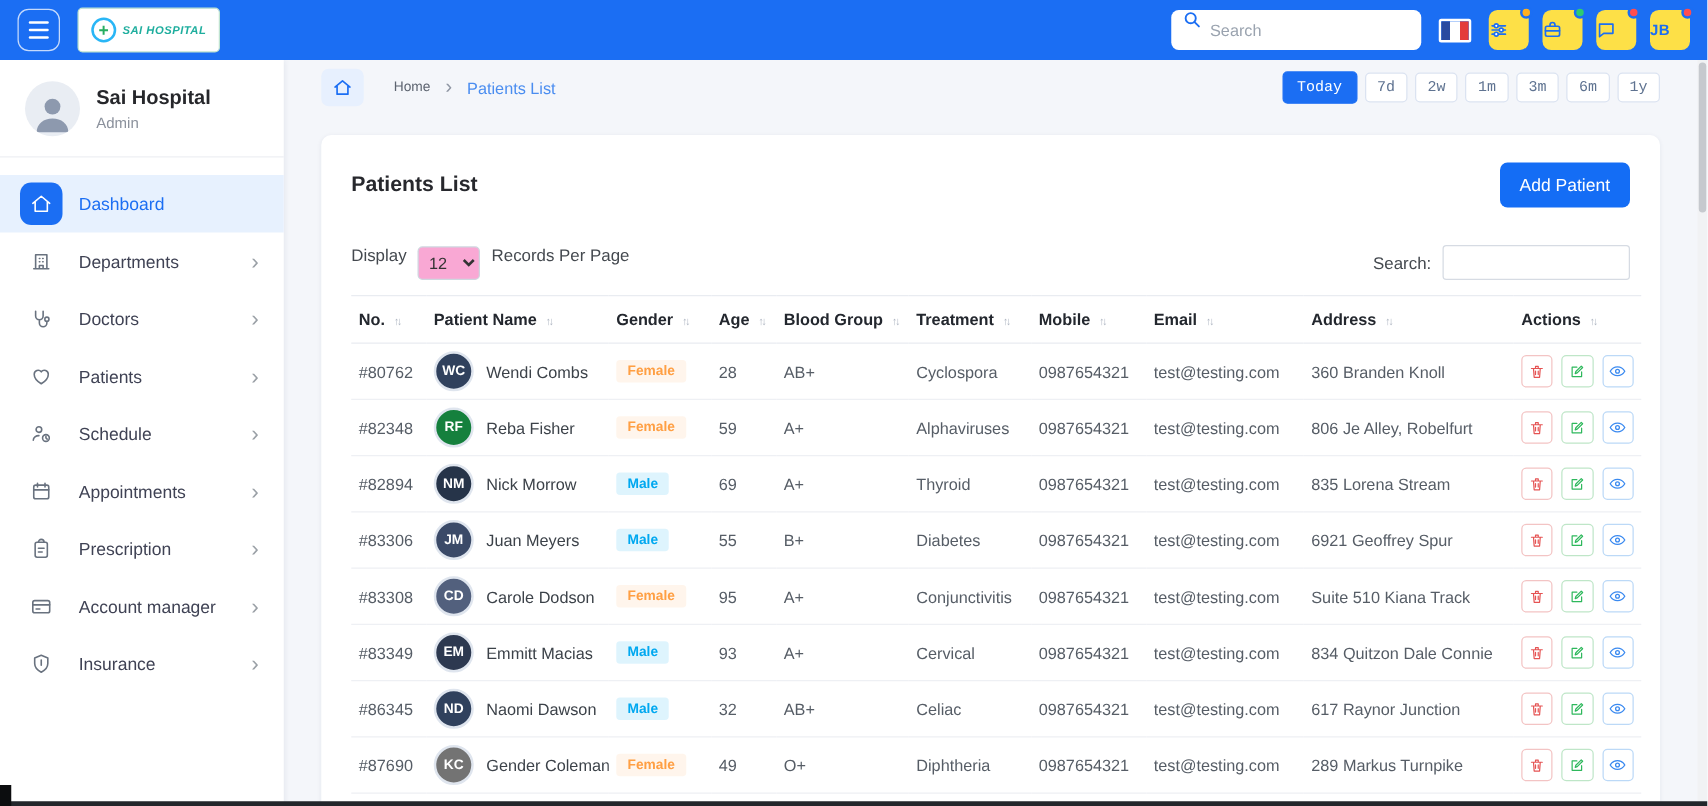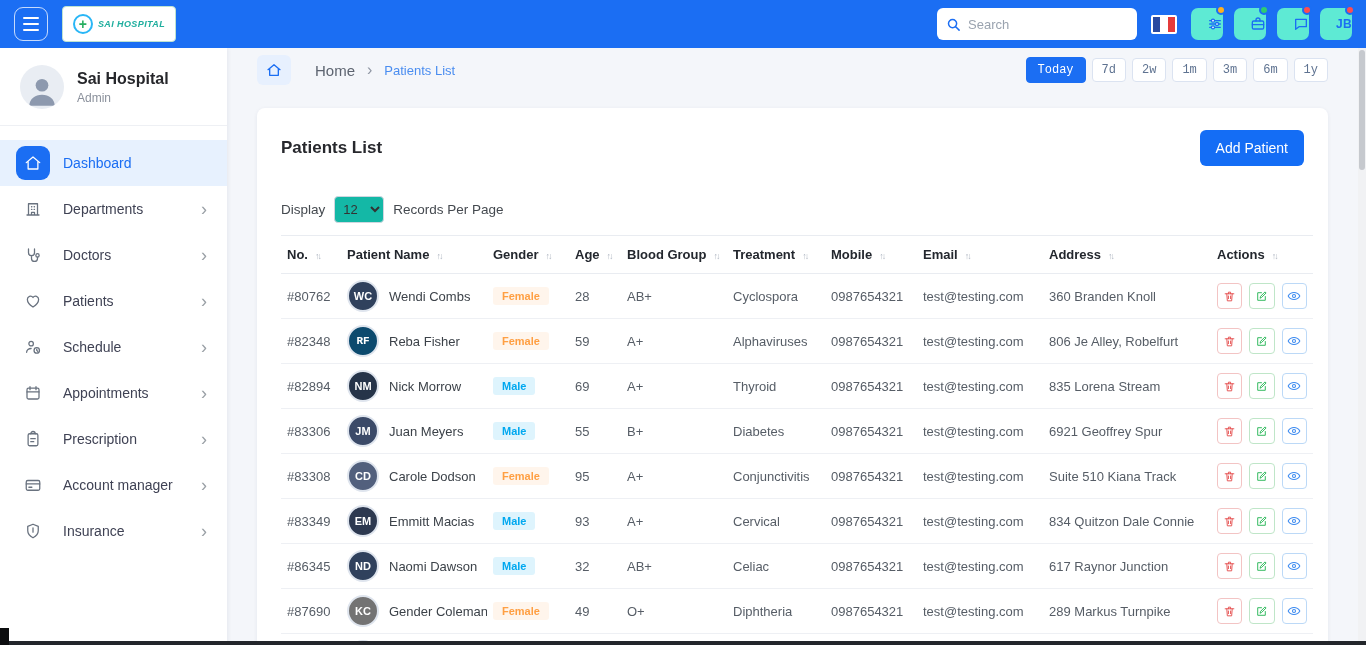--- a/index.html
+++ b/index.html
@@ -7,27 +7,27 @@
   body{font-family:"Liberation Sans",sans-serif;background:#f4f6fa;position:relative;font-size:13px;color:#4a4f57}
 
   
   .topbar{position:absolute;top:0;left:0;width:1366px;height:48px;background:#1b6ef3;display:flex;align-items:center;padding:0 14px;z-index:20}
   .hamburger-btn{width:34px;height:34px;border:1px solid rgba(255,255,255,.75);border-radius:9px;display:flex;flex-direction:column;justify-content:center;align-items:center;gap:4px;background:transparent;cursor:pointer}
   .hamburger-btn i{display:block;width:16px;height:2px;background:#fff;border-radius:2px}
   .logo-box{width:114px;height:36px;background:#fff;border:1px solid #bfe3d0;border-radius:4px;margin-left:14px;display:flex;align-items:center;justify-content:center;gap:5px}
   .logo-mark{width:20px;height:20px;border-radius:50%;border:2px solid #29b6f6;display:flex;align-items:center;justify-content:center;color:#27ae60;font-weight:bold;font-size:14px;line-height:1}
   .logo-text{color:#1fae9e;font-size:9px;font-weight:bold;font-style:italic;letter-spacing:.4px;white-space:nowrap}
   .top-right{margin-left:auto;display:flex;align-items:center;gap:11px}
-  .search-box{width:200px;height:32px;background:#fff;border-radius:6px;display:flex;align-items:center;padding:0 9px;gap:7px}
+  .search-box{width:200px;height:32px;background:#fff;border-radius:6px;display:flex;padding:0 9px;gap:7px}
   .search-box svg{flex:none}
   .search-box input{border:none;outline:none;font-size:13px;width:100%;color:#333;font-family:inherit}
   .search-box input::placeholder{color:#9aa3af}
   .flag{width:26px;height:19px;display:flex;border:2px solid #fff;border-radius:2px;overflow:hidden;margin:0 3px}
   .flag div{flex:1}
-  .icon-btn{position:relative;width:32px;height:32px;background:#5eead4;border-radius:7px;display:flex;align-items:center;justify-content:flex-end;color:#1b6ef3;border:none;cursor:pointer}
+  .icon-btn{position:relative;width:32px;height:32px;background:#fde047;border-radius:7px;display:flex;align-items:center;justify-content:flex-start;color:#1b6ef3;border:none;cursor:pointer}
   .icon-btn .dot{position:absolute;top:-3px;right:-3px;width:10px;height:10px;border-radius:50%;border:2px solid #1b6ef3}
   .dot-orange{background:#ffb020}.dot-green{background:#2ecc71}.dot-red{background:#ff4d4f}
   .user-btn{font-weight:bold;font-size:12px;letter-spacing:.3px}
 
   
   .sidebar{position:absolute;top:48px;left:0;width:227px;height:597px;background:#fff;box-shadow:1px 0 4px rgba(30,40,80,.07);z-index:10}
   .profile{display:flex;align-items:center;gap:13px;padding:17px 20px 16px;border-bottom:1px solid #eef0f4}
   .profile-avatar{width:44px;height:44px;border-radius:50%;background:#e9edf3;overflow:hidden;display:flex;align-items:flex-end;justify-content:center;flex:none}
   .profile-name{font-size:16px;color:#26272b;font-weight:bold;line-height:1.25}
   .profile-role{font-size:12px;color:#8b919c;margin-top:2px}
@@ -37,35 +37,35 @@
   .nav-label{font-size:14px;flex:1}
   .nav-chevron{color:#9aa0a6;font-size:18px;line-height:1;padding-right:4px}
   .nav-item.active{background:#e7f1fe}
   .nav-item.active .nav-icon{background:#1b6ef3;color:#fff}
   .nav-item.active .nav-label{color:#1b6ef3}
 
   
   .main{position:absolute;left:227px;top:48px;width:1131px;height:597px}
   .breadcrumb-bar{display:flex;align-items:center;height:44px;padding:0 30px}
   .bc-home{width:34px;height:30px;background:#e7f0fe;border-radius:6px;display:flex;align-items:center;justify-content:center;color:#1b6ef3;cursor:pointer}
-  .bc-home-label{margin-left:24px;color:#5d6470;font-size:15px;cursor:pointer}
+  .bc-home-label{margin-left:24px;color:#5d6470;font-size:11px;cursor:pointer}
   .bc-sep{margin:0 12px;color:#8f96a3;font-size:16px}
   .bc-current{color:#4a8df0;font-size:13px}
   .time-filters{margin-left:auto;display:flex;align-items:center;gap:6px}
   .tf-btn{height:24px;padding:0 9px;font-size:12px;border:1px solid #dbe3f1;background:#fff;color:#5f7391;border-radius:4px;cursor:pointer;font-family:Liberation Mono, monospace}
   .tf-btn.active{background:#1b6ef3;border-color:#1b6ef3;color:#fff;height:26px;padding:0 11px}
 
   .card{margin:16px 30px 0;background:#fff;border-radius:8px;box-shadow:0 1px 4px rgba(25,39,80,.07);padding:22px 24px}
   .card-head{display:flex;align-items:center;justify-content:space-between}
   .card-title{font-size:17px;font-weight:bold;color:#27282d}
   .add-btn{background:#146df5;color:#fff;border:none;border-radius:6px;height:36px;padding:0 16px;font-size:14px;cursor:pointer;font-family:inherit}
 
   .controls{display:flex;align-items:center;margin-top:30px;margin-bottom:12px}
-  .controls-left{display:flex;align-items:center;gap:9px;color:#44494f;font-size:13.5px}
-  .rpp-select{width:50px;height:27px;border:1px solid #cfd6df;border-radius:4px;color:#333;font-size:13px;font-family:inherit;background:#14b8a6;padding:0 4px}
+  .controls-left{display:flex;gap:9px;color:#44494f;font-size:13.5px}
+  .rpp-select{width:50px;height:27px;border:1px solid #cfd6df;border-radius:4px;color:#333;font-size:13px;font-family:inherit;background:#f9a8d4;padding:0 4px}
   .controls-right{margin-left:auto;display:flex;align-items:center;gap:9px}
   .controls-right label{color:#44494f;font-size:13.5px}
   .tsearch{width:150px;height:28px;border:1px solid #d6dbe3;border-radius:3px;outline:none;padding:0 8px;font-family:inherit;font-size:13px}
 
   table.ptable{width:100%;border-collapse:collapse;table-layout:fixed}
   .ptable th{text-align:left;font-size:13px;font-weight:bold;color:#23272e;padding:11px 6px;border-top:1px solid #e9ecf1;border-bottom:1px solid #e9ecf1;white-space:nowrap;overflow:hidden}
   .sort-icon{font-size:9px;color:#b0b7c3;margin-left:7px;letter-spacing:-2px;cursor:pointer}
   .ptable td{padding:6px 6px;border-bottom:1px solid #eef0f4;color:#565d66;font-size:13px;white-space:nowrap;overflow:hidden;height:44px}
   .ptable th:nth-child(1),.ptable td:nth-child(1){width:60px}
   .ptable th:nth-child(2),.ptable td:nth-child(2){width:146px}
@@ -293,20 +293,24 @@
     </div>
 
     <div class="controls">
       <div class="controls-left">
         <span>Display</span>
         <select class="rpp-select">
           <option>12</option>
         </select>
         <span>Records Per Page</span>
       </div>
+      <div class="controls-right">
+        <label>Search:</label>
+        <input type="text" class="tsearch" style="">
+      </div>
     </div>
 
     <table class="ptable">
       <thead>
           <tr>
             <th><span>No.</span><span class="sort-icon">↑↓</span></th>
             <th><span>Patient Name</span><span class="sort-icon">↑↓</span></th>
             <th><span>Gender</span><span class="sort-icon">↑↓</span></th>
             <th><span>Age</span><span class="sort-icon">↑↓</span></th>
             <th><span>Blood Group</span><span class="sort-icon">↑↓</span></th>
@@ -353,21 +357,21 @@
                   </svg>
         </span>
       </div>
     </td>
   </tr>
 
   <tr>
     <td>#82348</td>
     <td>
       <div class="name-cell">
-        <span class="avatar" style="background: #0c4a6e; font-family: Liberation Mono, monospace;">RF</span>
+        <span class="avatar" style="background: #15803d;">RF</span>
         <span class="p-name">Reba Fisher</span>
       </div>
     </td>
     <td><span class="badge female">Female</span></td>
     <td>59</td>
     <td>A+</td>
     <td>Alphaviruses</td>
     <td>0987654321</td>
     <td>test@testing.com</td>
     <td>806 Je Alley, Robelfurt</td>

